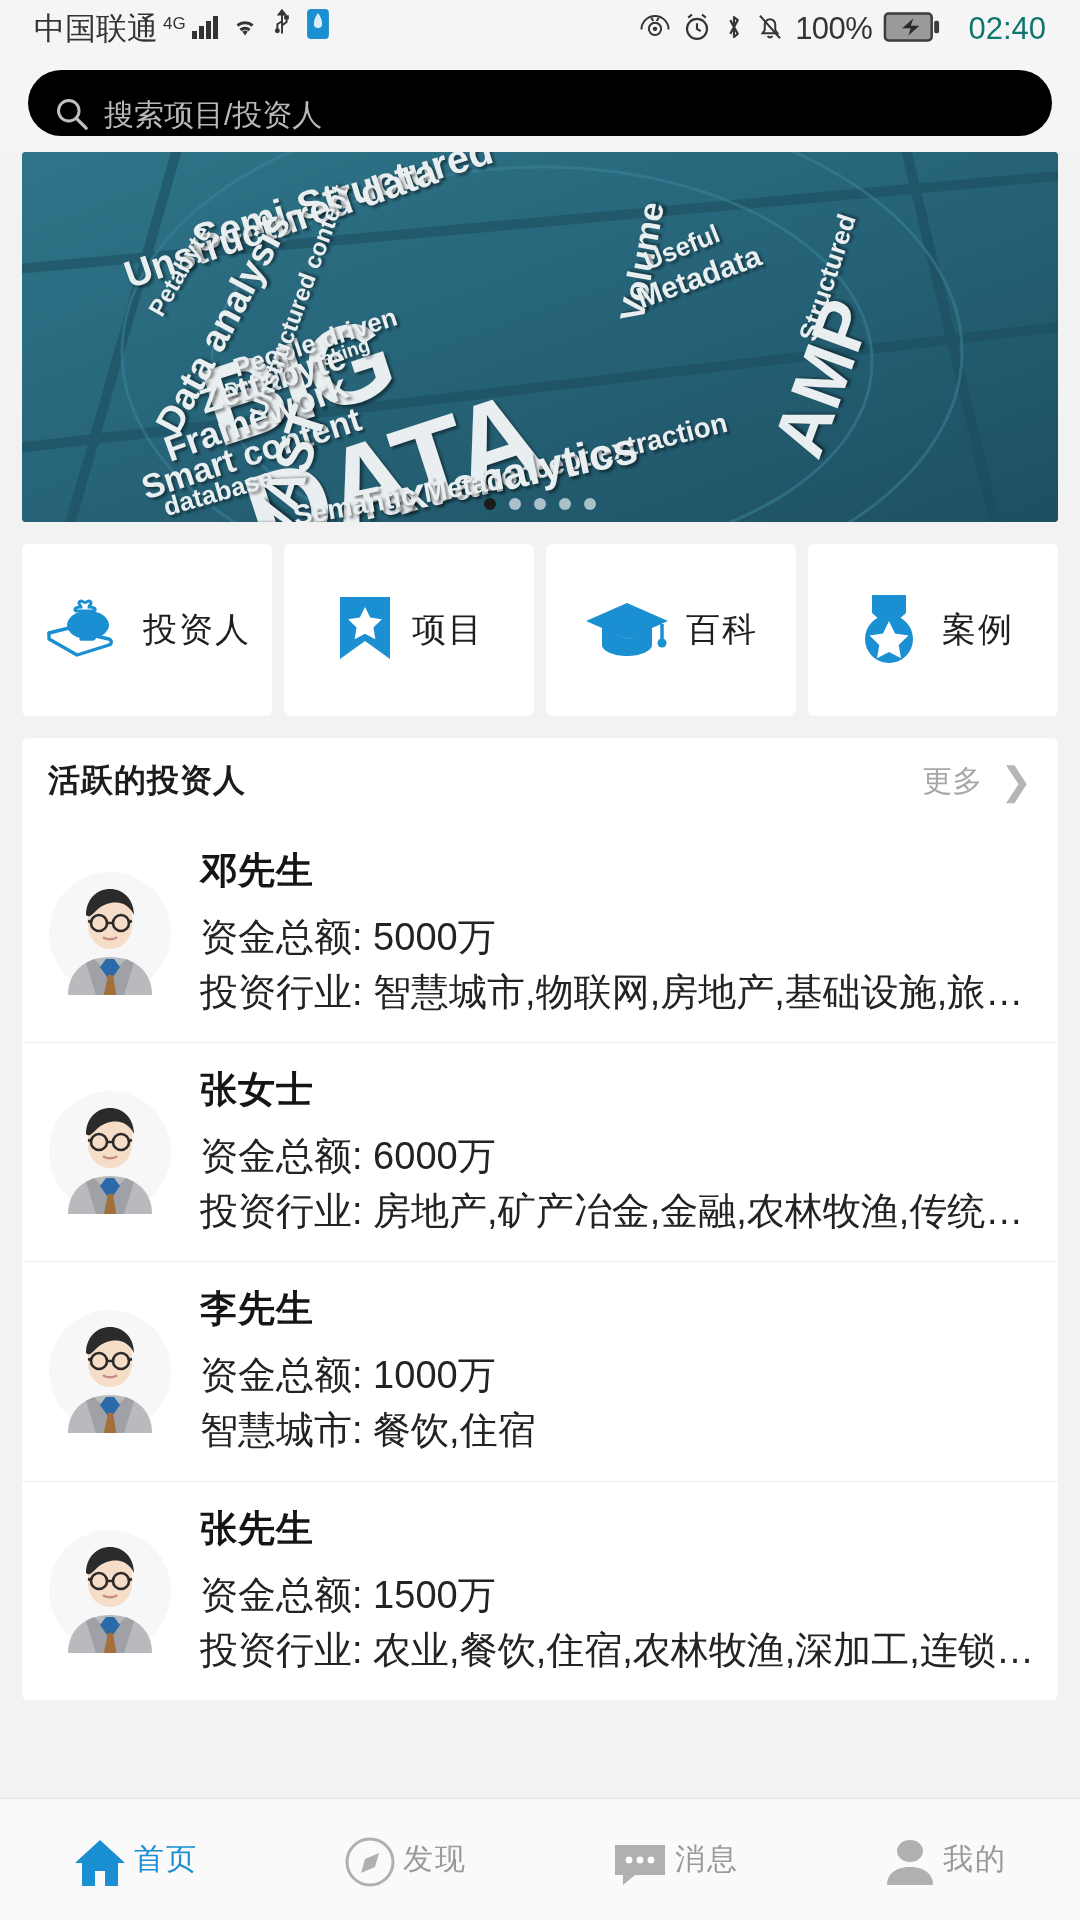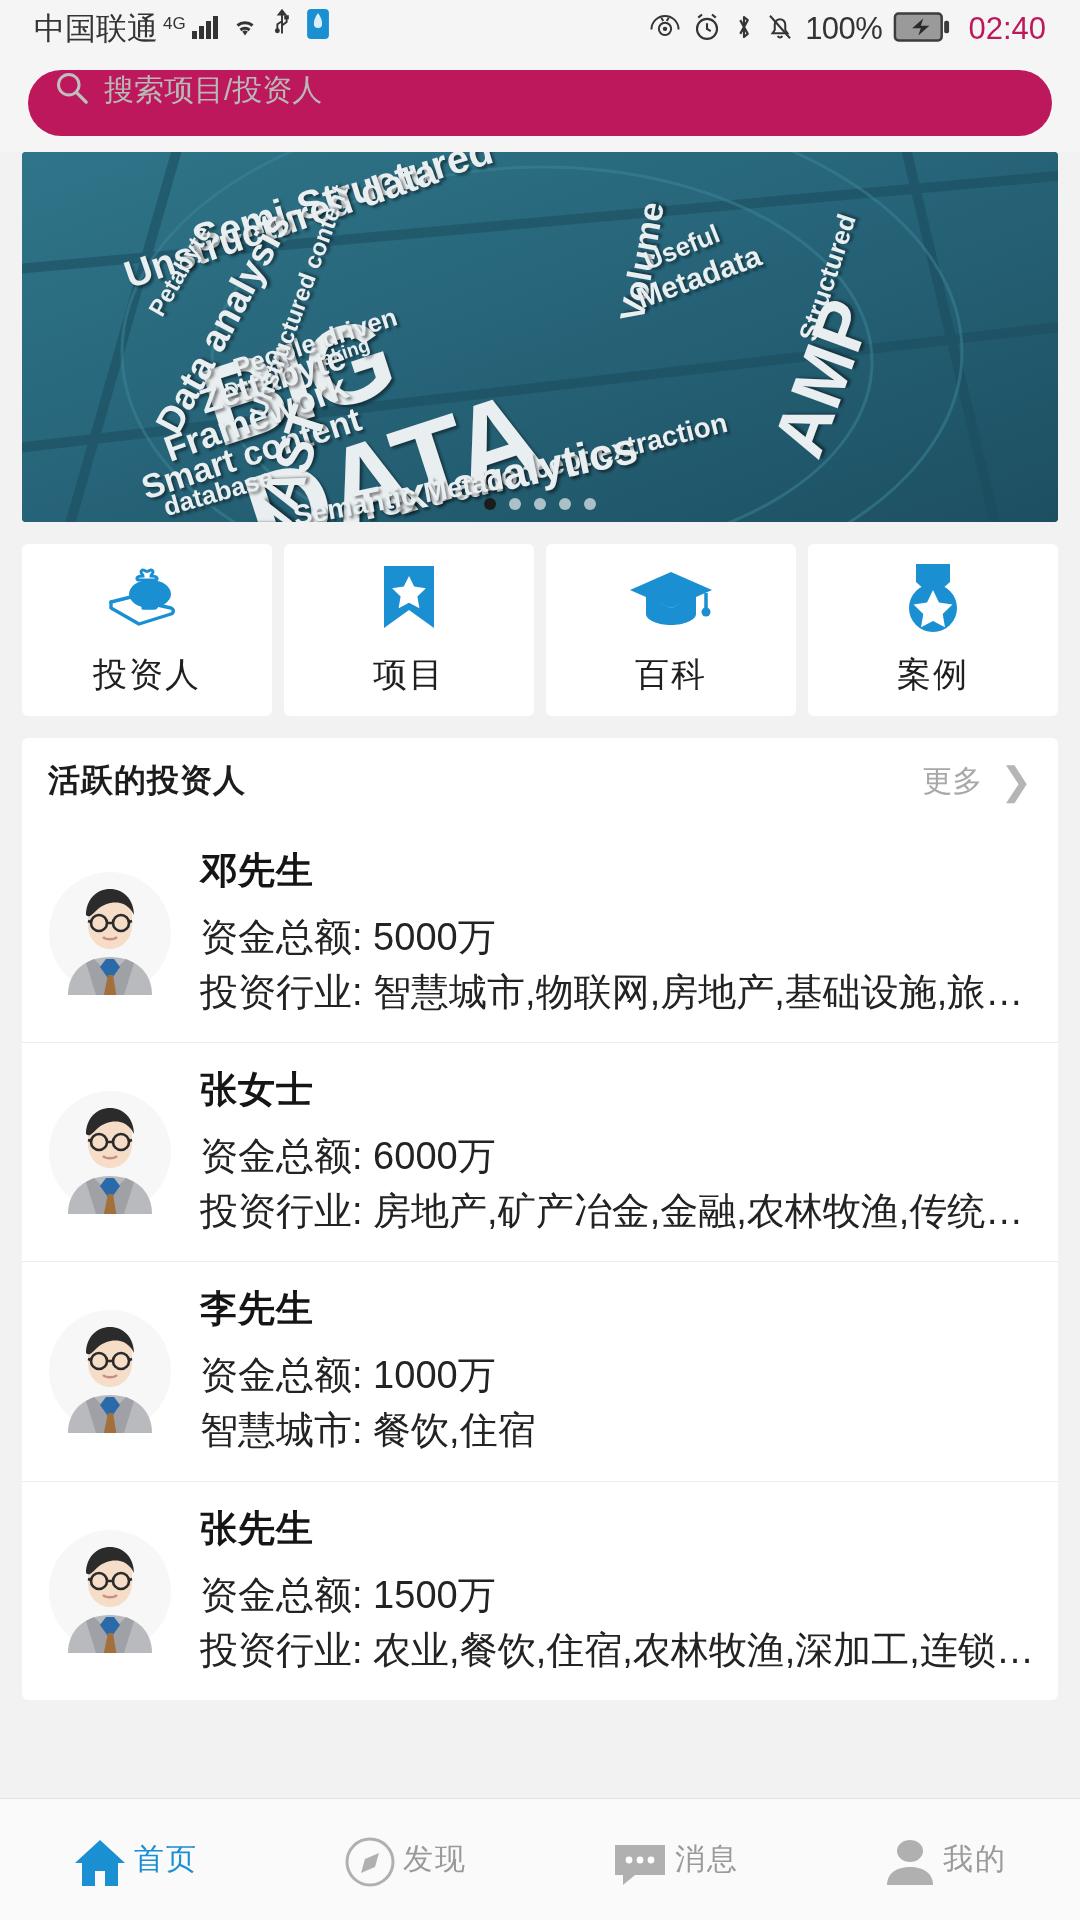--- a/index.html
+++ b/index.html
@@ -18,39 +18,39 @@
     align-items: center;
     padding: 0 34px;
     color: #3c3c3c;
   }
   .sb-left { display: flex; align-items: baseline; gap: 4px; }
   .sb-carrier { font-size: 31px; letter-spacing: 0px; color: #343434; }
   .sb-net { font-size: 17px; position: relative; top: -10px; margin-left: 1px; color:#343434;}
   .sb-mid { flex: 1; }
   .sb-right { display: flex; align-items: center; gap: 11px; }
   .sb-pct { font-size: 31px; color: #343434; letter-spacing: -0.5px;}
-  .sb-time { font-size: 31px; color: #be185d; margin-left: 6px; letter-spacing: 0px;}
+  .sb-time { font-size: 31px; color: #0f766e; margin-left: 16px; letter-spacing: 0px;}
   .ico { display:inline-block; vertical-align: middle; }
 
   
   .bars { display: inline-flex; align-items: flex-end; gap: 2px; height: 24px; margin-left:2px;}
   .bars i { width: 5px; background: #343434; display:block; }
   .bars i:nth-child(1){ height: 8px; }
   .bars i:nth-child(2){ height: 13px; }
   .bars i:nth-child(3){ height: 18px; }
   .bars i:nth-child(4){ height: 23px; }
 
   
   .search-wrap { padding: 12px 28px 16px 28px; background: #f5f5f5; }
   .search-box {
     height: 66px;
-    background: #be185d;
+    background: #000000;
     border-radius: 33px;
     display: flex;
-    align-items: flex-start;
+    align-items: flex-end;
     padding: 0 26px;
     gap: 14px;
   }
   .search-ph { color: #b8b8b8; font-size: 30px; }
 
   
   .banner-pad { padding: 0 22px; }
   .banner {
     position: relative;
     height: 370px;
@@ -85,21 +85,21 @@
     display: flex;
     gap: 12px;
     padding: 22px 22px 0 22px;
   }
   .cat {
     flex: 1;
     background: #ffffff;
     border-radius: 6px;
     height: 172px;
     display: flex;
-    flex-direction: column;
+    flex-direction: row;
     align-items: center;
     justify-content: center;
     gap: 16px;
   }
   .cat-label { font-size: 34px; color: #1f1f1f; letter-spacing: 2px;}
   .cat-icon { height: 74px; display:flex; align-items:center; justify-content:center;}
 
   
   .section-head {
     margin: 22px 22px 0 22px;

